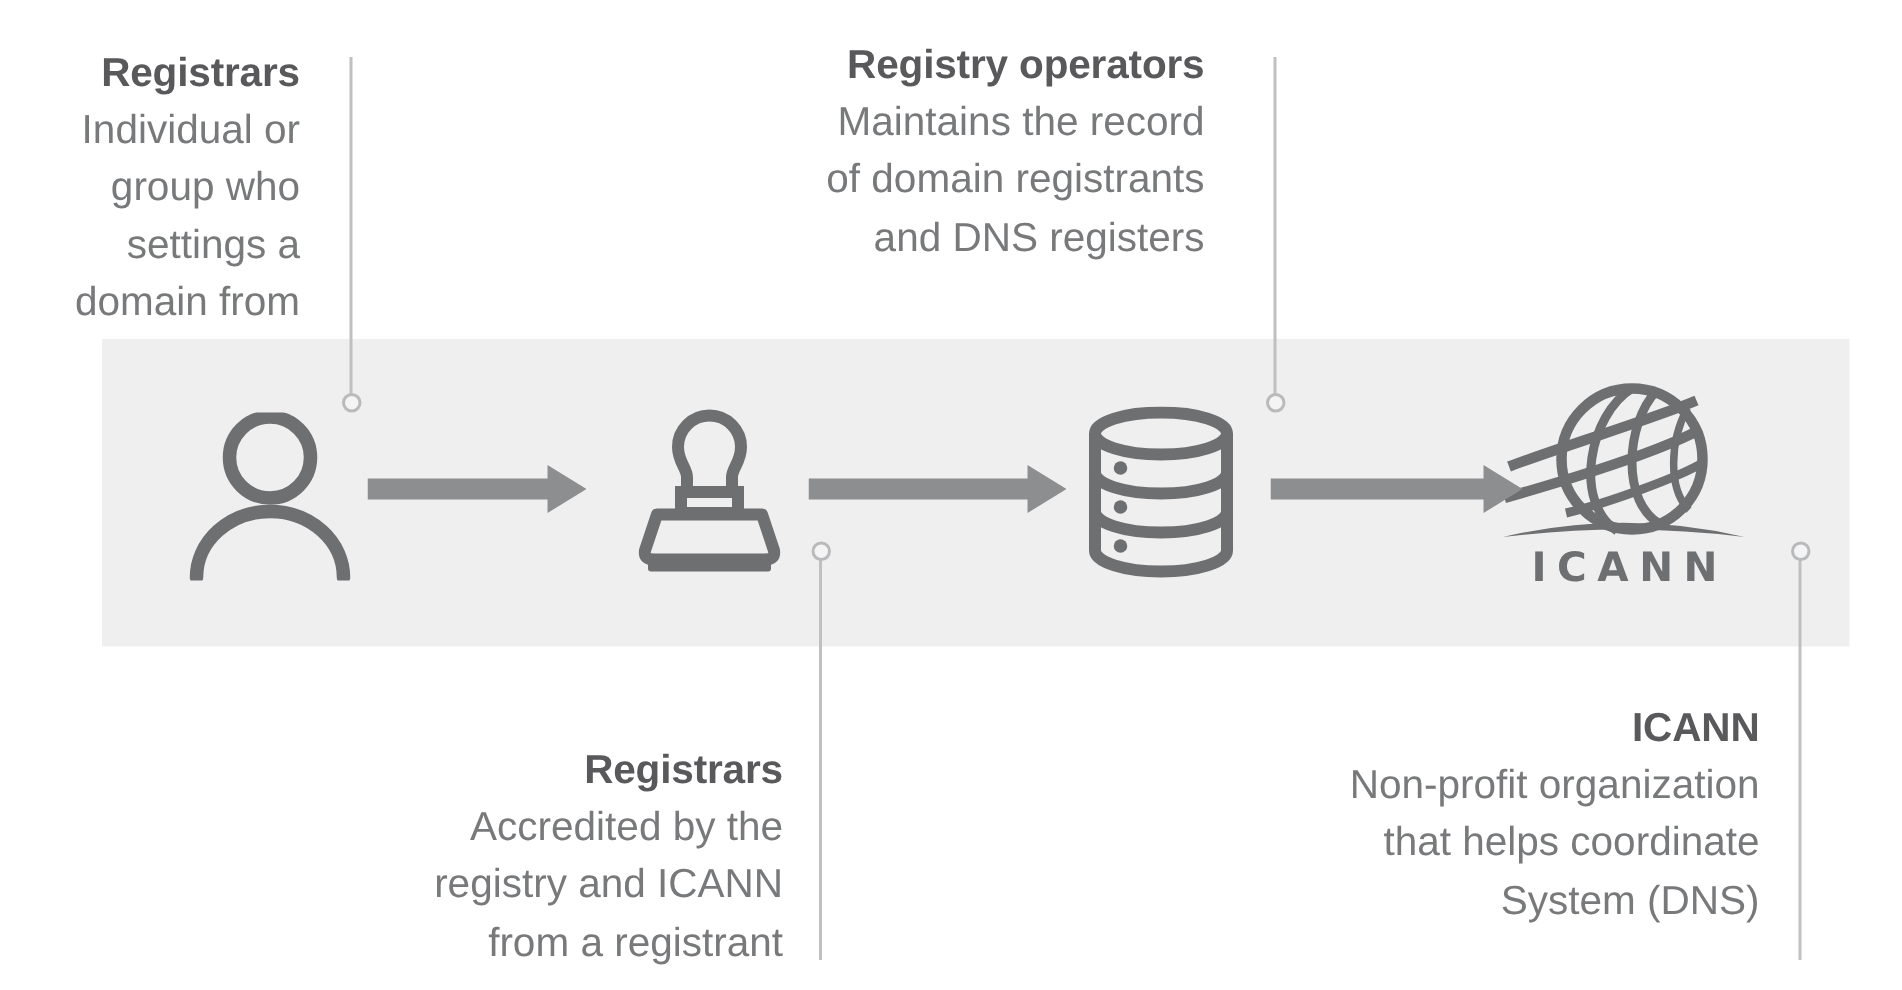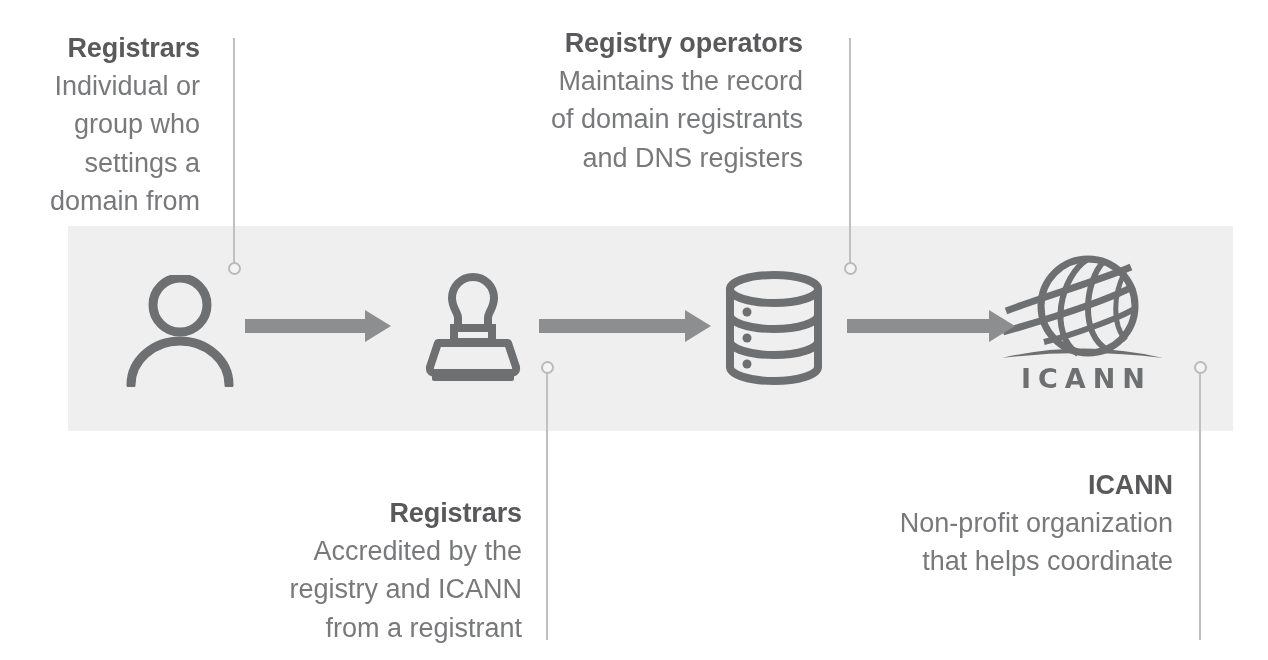--- a/index.html
+++ b/index.html
@@ -125,20 +125,21 @@
     <span>registry and ICANN</span>
     <span>from a registrant</span>
   </p>
 </div>
 
 <div class="textblock" style="left:860px; top:470px; width:313px;">
   <p class="heading">ICANN</p>
   <p class="body">
     <span>Non-profit organization</span>
     <span>that helps coordinate</span>
+    <span>System (DNS)</span>
   </p>
 </div>
 
 <div class="icon" style="left:118px; top:275px; width:125px; height:112px;">
   <svg width="125" height="112" viewBox="0 0 125 112" fill="none">
     <circle cx="62" cy="30" r="27" stroke="#6e6f71" stroke-width="9"></circle>
     <path d="M13 110 A49 44 0 0 1 111 110" stroke="#6e6f71" stroke-width="9" stroke-linecap="round" fill="none"></path>
   </svg>
 </div>
 

